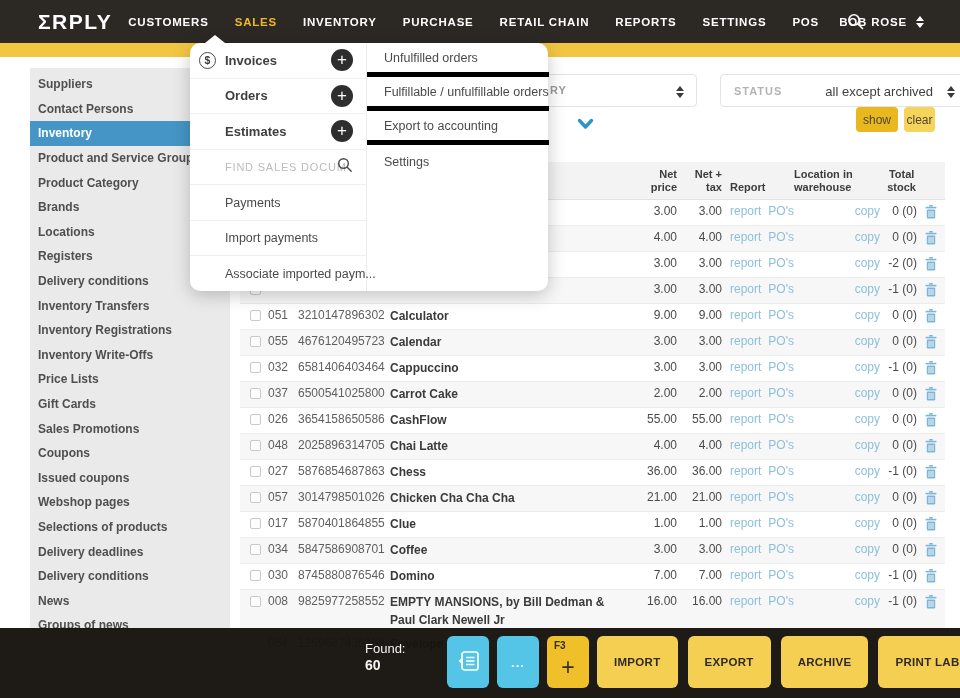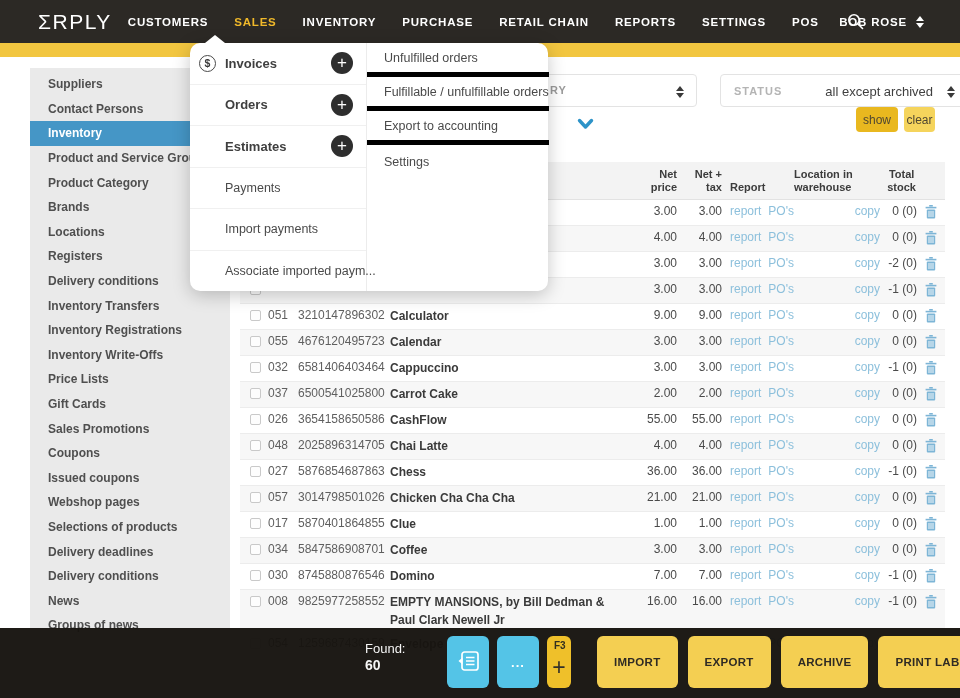--- a/index.html
+++ b/index.html
@@ -2,37 +2,37 @@
 <html><head>
 <meta charset="utf-8">
 <style>
   * { margin:0; padding:0; box-sizing:border-box; }
   body { font-family:"Liberation Sans", sans-serif; background:#fff; }
   .app { position:relative; width:960px; height:698px; background:#fff; overflow:hidden; }
 
   
   .nav { position:absolute; left:0; top:0; width:960px; height:43px; background:#2c2925;
          display:flex; align-items:center; z-index:30; }
-  .logo { color:#fff; font-size:21px; font-weight:normal; letter-spacing:1.5px; margin:0 16px 0 38px; cursor:pointer; }
+  .logo { color:#fff; font-size:21px; font-weight:bold; letter-spacing:1.5px; margin:0 16px 0 38px; cursor:pointer; }
   .nav-items { display:flex; align-items:flex-start; }
   .nav-item { color:#fff; font-size:11.5px; font-weight:bold; letter-spacing:.8px; margin-right:26px; cursor:pointer; white-space:nowrap; }
   .nav-item.active { color:#efb82a; }
   .nav-search { margin-left:2px; cursor:pointer; display:flex; align-items:center; }
   .nav-user { position:absolute; right:36px; top:0; height:43px; display:flex; align-items:center; gap:9px; cursor:pointer; }
   .nav-user .label { color:#fff; font-size:11.5px; font-weight:bold; letter-spacing:.8px; }
   .updown { display:inline-flex; flex-direction:column; gap:2px; }
   .updown .t-up { width:0; height:0; border-left:4px solid transparent; border-right:4px solid transparent; border-bottom:5px solid #fff; }
   .updown .t-dn { width:0; height:0; border-left:4px solid transparent; border-right:4px solid transparent; border-top:5px solid #fff; }
   .updown.dark .t-up { border-bottom-color:#3a3a3a; }
   .updown.dark .t-dn { border-top-color:#3a3a3a; }
   .accent { position:absolute; left:0; top:43px; width:960px; height:14px; background:#f2c640; z-index:5; }
 
   
   .sidebar { position:absolute; left:30px; top:68px; width:200px; height:560px; background:#eaeaea; z-index:4; padding-top:4px; }
-  .side-item { height:24.6px; display:flex; align-items:center; padding-left:18px;
+  .side-item { height:24.6px; display:flex; align-items:center; padding-left:8px;
                font-size:12px; font-weight:bold; color:#4f4f4f; cursor:pointer; white-space:nowrap;text-align:right; }
   .side-item.selected { background:#4596c6; color:#fff; }
 
   
   .filters { position:absolute; left:0; top:57px; width:960px; height:105px; z-index:3; }
   .select { position:absolute; top:17px; height:33px; background:#fff; border:1px solid #e3e3e3; border-radius:4px; cursor:pointer; }
   .select-cat { left:430px; width:267px; }
   .select-cat .sel-val { position:absolute; left:119px; top:9px; font-size:11px; font-weight:bold; letter-spacing:1px; color:#9a9a9a; }
   .select-status { left:720px; width:248px; }
   .sel-label { position:absolute; left:13px; top:10px; font-size:11px; font-weight:bold; letter-spacing:1px; color:#b4b4b4; }
@@ -86,21 +86,21 @@
              border-bottom:5px solid #000000; cursor:pointer; white-space:nowrap; }
   .mr-item:nth-child(n+4) { border-bottom:none; }
 
   
   .footer { position:absolute; left:0; top:628px; width:960px; height:70px; background:rgba(23,20,16,.97); z-index:40; }
   .found { position:absolute; left:365px; top:13px; color:#f5f5f5; font-size:13px; line-height:16px; }
   .found .num { font-weight:bold; font-size:14px; }
   .fbtn { position:absolute; top:8px; height:52px; border:none; border-radius:6px; cursor:pointer; font-family:inherit; }
   .fbtn.blue { width:42px; background:#54c4e7; color:#fff; }
   .fbtn.more { font-size:13px; font-weight:bold; letter-spacing:1px; }
-  .fbtn.f3 { width:24px; background:#efc02a; }
+  .fbtn.f3 { width:42px; background:#efc02a; }
   .f3tag { position:absolute; left:7px; top:4px; font-size:10px; font-weight:bold; color:#33301f; }
   .f3plus { display:block; margin-top:10px; font-size:23px; color:#33302a; text-align:center; line-height:23px; }
   .fbar-actions { position:absolute; left:597px; top:8px; display:flex; gap:10px; }
   .fbtn.yellow { position:relative; top:0; background:#f4cf52; padding:0 17px; font-size:11.5px; font-weight:bold;
                  letter-spacing:.3px; color:#2f2b24; white-space:nowrap; }
 </style>
 </head>
 <body>
 
 <div class="app">
@@ -569,20 +569,27 @@
           <span class="lbl bold">Invoices</span>
           <span class="pluscirc">+</span>
         </div>
         <div class="m-item">
           <span class="lbl bold">Orders</span>
           <span class="pluscirc">+</span>
         </div>
         <div class="m-item">
           <span class="lbl bold">Estimates</span>
           <span class="pluscirc">+</span>
+        </div>
+        <div class="m-item">
+          <span class="lbl ph">FIND SALES DOCUM</span>
+          <span class="m-search-icon"><svg width="16" height="16" viewBox="0 0 16 16">
+              <circle cx="6.5" cy="6.5" r="4.8" fill="none" stroke="#4a4a4a" stroke-width="1.4"></circle>
+              <line x1="10.2" y1="10.2" x2="14.2" y2="14.2" stroke="#4a4a4a" stroke-width="1.4" stroke-linecap="round"></line>
+            </svg></span>
         </div>
         <div class="m-item">
           <span class="lbl">Payments</span>
         </div>
         <div class="m-item">
           <span class="lbl">Import payments</span>
         </div>
         <div class="m-item">
           <span class="lbl">Associate imported paym...</span>
         </div>

